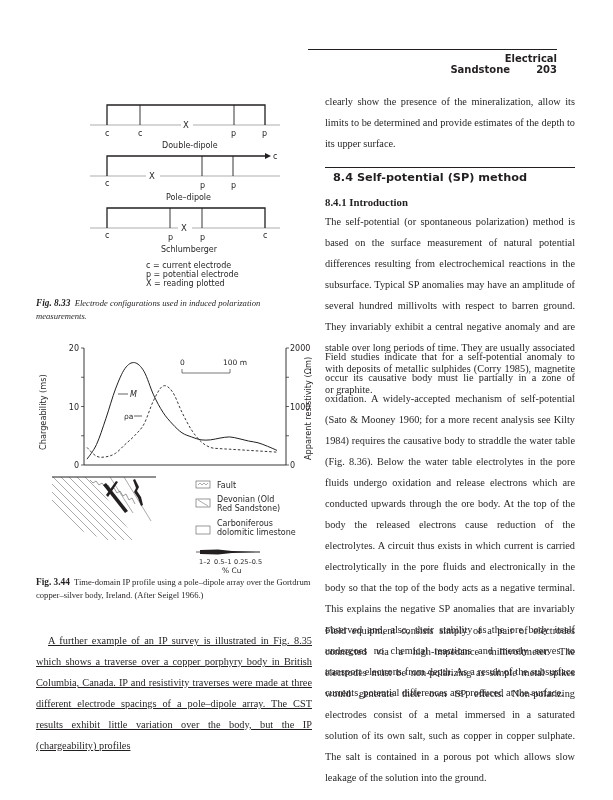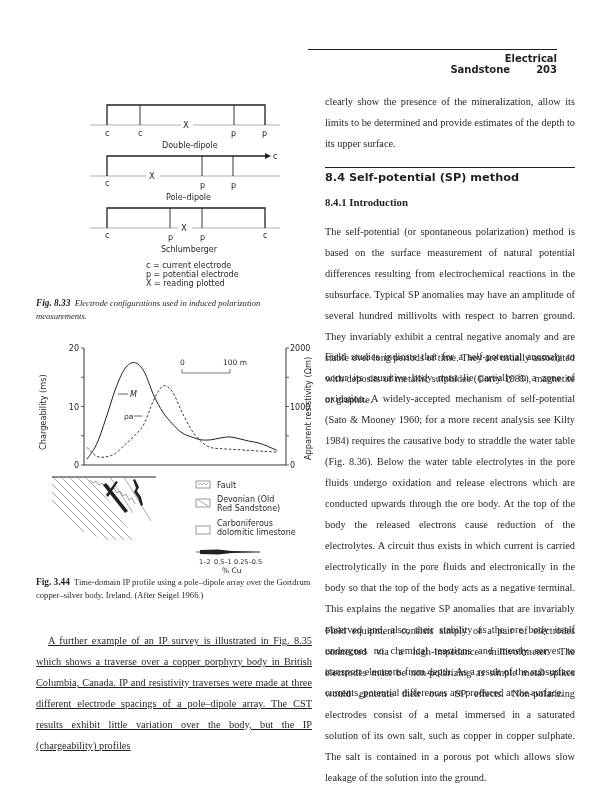--- a/index.html
+++ b/index.html
@@ -233,24 +233,24 @@
 
 <div class="abs col-left serif" style="top:630px;">
   <p class="para indent">A further example of an IP survey is illustrated in Fig. 8.35 which shows a traverse over a copper porphyry body in British Columbia, Canada. IP and resistivity traverses were made at three different electrode spacings of a pole–dipole array. The CST results exhibit little variation over the body, but the IP (chargeability) profiles</p>
 </div>
 
 <div class="abs col-right serif" style="top:91px;">
   <p class="para">clearly show the presence of the mineralization, allow its limits to be determined and provide estimates of the depth to its upper surface.</p>
 </div>
 
 <div class="abs sec-rule" style="top:167px;"></div>
-<div class="abs col-right sans h2" style="top:171px;">8.4  Self-potential (SP) method</div>
+<div class="abs col-right sans h2" style="top:171px;margin-left:8px;">8.4  Self-potential (SP) method</div>
 
 <div class="abs col-right serif" style="top:195px;">
-  <div class="h3" style="margin-bottom:11px;">8.4.1  Introduction</div>
+  <div class="h3" style="margin-bottom:1px;">8.4.1  Introduction</div>
   <p class="para">The self-potential (or spontaneous polarization) method is based on the surface measurement of natural potential differences resulting from electrochemical reactions in the subsurface. Typical SP anomalies may have an amplitude of several hundred millivolts with respect to barren ground. They invariably exhibit a central negative anomaly and are stable over long periods of time. They are usually associated with deposits of metallic sulphides (Corry 1985), magnetite or graphite.</p>
 </div>
 
 <div class="abs col-right serif" style="top:346px;">
   <p class="para">Field studies indicate that for a self-potential anomaly to occur its causative body must lie partially in a zone of oxidation. A widely-accepted mechanism of self-potential (Sato &amp; Mooney 1960; for a more recent analysis see Kilty 1984) requires the causative body to straddle the water table (Fig. 8.36). Below the water table electrolytes in the pore fluids undergo oxidation and release electrons which are conducted upwards through the ore body. At the top of the body the released electrons cause reduction of the electrolytes. A circuit thus exists in which current is carried electrolytically in the pore fluids and electronically in the body so that the top of the body acts as a negative terminal. This explains the negative SP anomalies that are invariably observed and, also, their stability as the ore body itself undergoes no chemical reactions and merely serves to transport electrons from depth. As a result of the subsurface currents, potential differences are produced at the surface.</p>
 </div>
 
 <div class="abs col-right serif" style="top:620px;">
   <p class="para">Field equipment consists simply of a pair of electrodes connected via a high-impedance millivoltmeter. The electrodes must be non-polarizing as simple metal spikes would generate their own SP effects. Non-polarizing electrodes consist of a metal immersed in a saturated solution of its own salt, such as copper in copper sulphate. The salt is contained in a porous pot which allows slow leakage of the solution into the ground.</p>
 </div>

